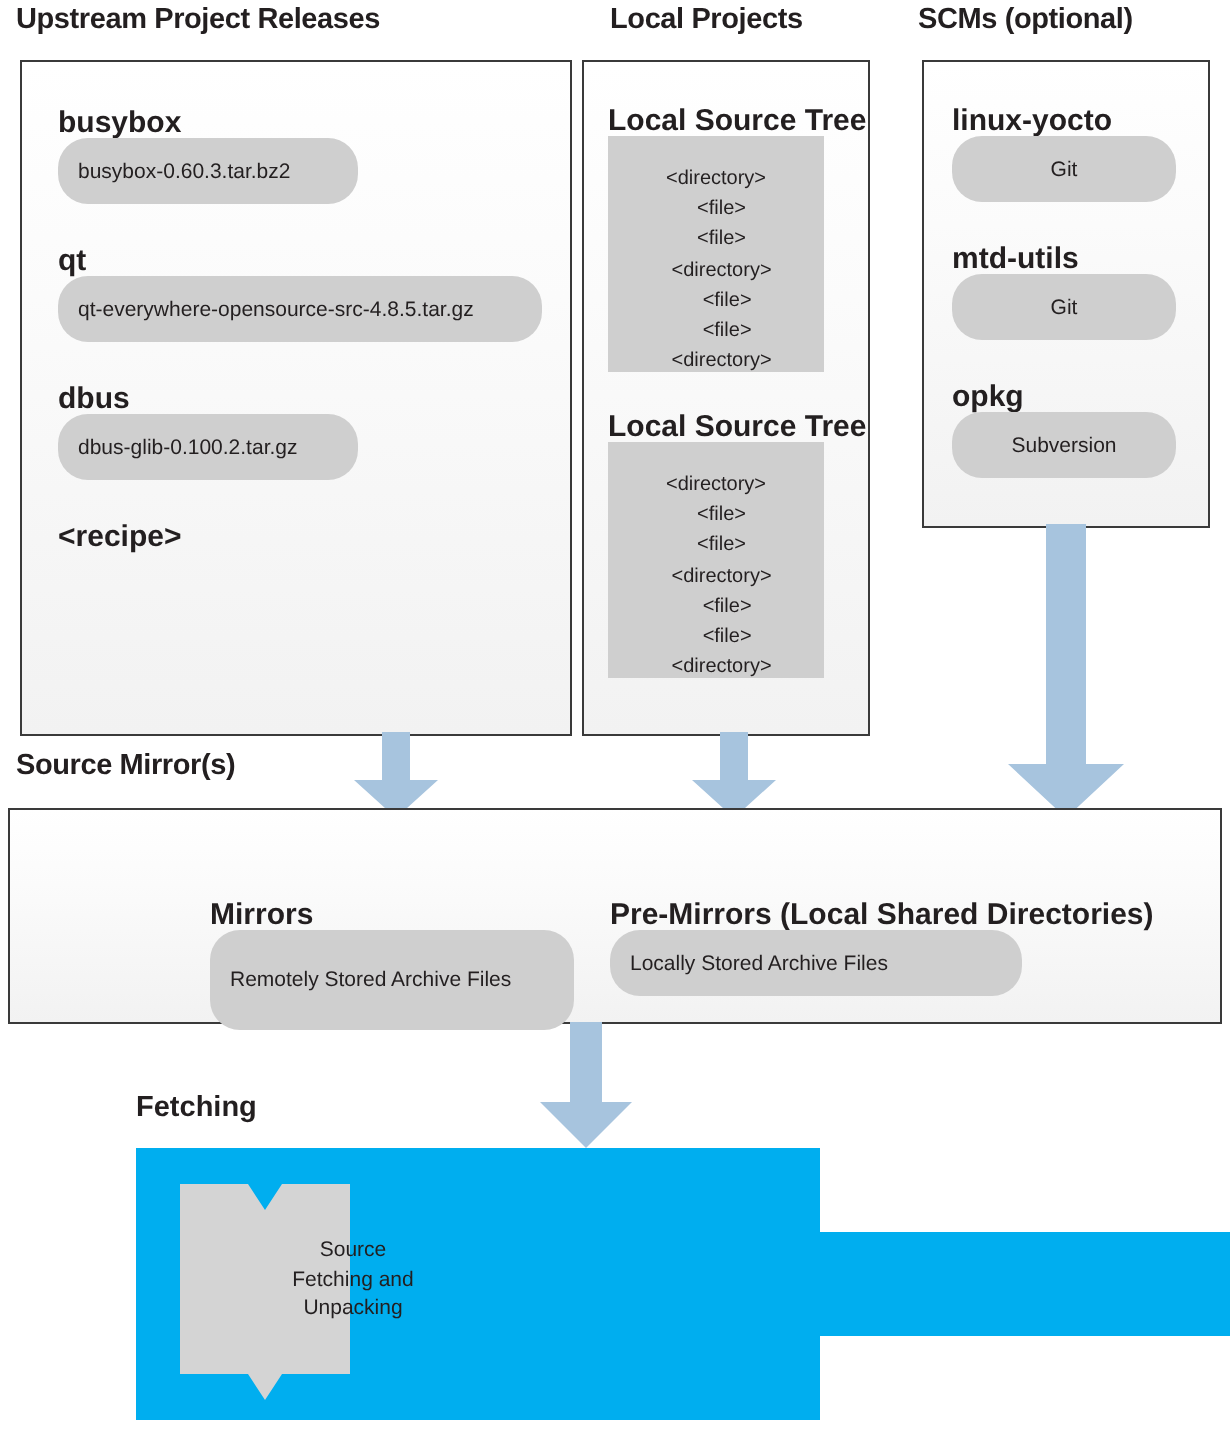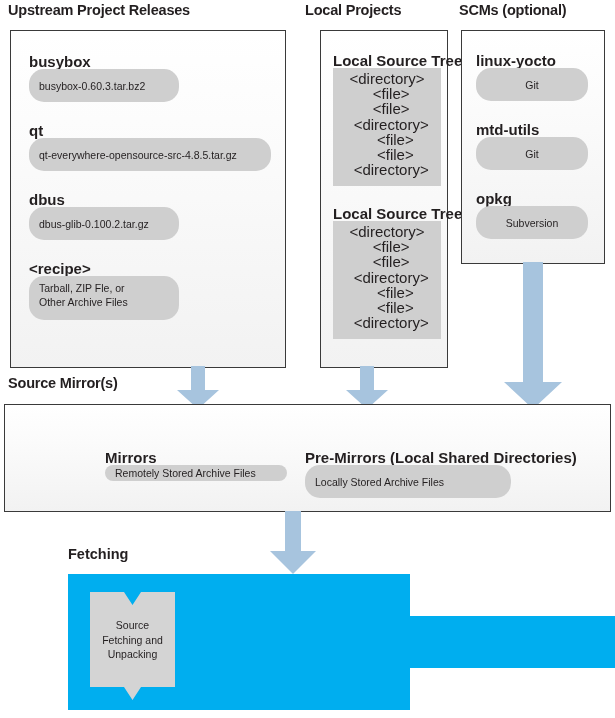--- a/index.html
+++ b/index.html
@@ -61,24 +61,24 @@
   .gray-box.multiline {
     display: block;
     padding: 5px 0 0 10px;
     line-height: 14px;
   }
 
   
   .tree-box {
     box-sizing: border-box;
     background: #cfcfcf;
-    font-size: 15px;
+    font-size: 10px;
     line-height: 15.2px;
     text-align: center;
-    padding-top: 3px;
+    padding-top: 14px;
     color: #231f20;
   }
   .tree-line { display: block; white-space: pre; }
 
   
   .arrow {
     position: absolute;
   }
   .arrow svg { display: block; }
 
@@ -98,20 +98,21 @@
     position: absolute;
   }
   #fetch-block svg { display: block; }
   #fetch-text {
     position: absolute;
     text-align: center;
     font-size: 10.5px;
     line-height: 14.5px;
     color: #231f20;
     width: 100%;
+    padding-left: 44px;
   }
 </style>
 </head>
 <body>
 
 <div id="stage">
 
   <div class="abs col-title" style="left:8px; top:2px;">Upstream Project Releases</div>
 
   <div class="abs panel" style="left:10px; top:30px; width:276px; height:338px;">
@@ -119,29 +120,25 @@
     <div class="abs item-label" style="left:18px; top:22px;">busybox</div>
     <div class="abs gray-box" style="left:18px; top:38px; width:150px; height:33px;">busybox-0.60.3.tar.bz2</div>
 
     <div class="abs item-label" style="left:18px; top:91px;">qt</div>
     <div class="abs gray-box" style="left:18px; top:107px; width:242px; height:33px;">qt-everywhere-opensource-src-4.8.5.tar.gz</div>
 
     <div class="abs item-label" style="left:18px; top:160px;">dbus</div>
     <div class="abs gray-box" style="left:18px; top:176px; width:150px; height:33px;">dbus-glib-0.100.2.tar.gz</div>
 
     <div class="abs item-label" style="left:18px; top:229px;">&lt;recipe&gt;</div>
-    <div class="abs gray-box multiline" style="left:18px; top:245px; width:150px; height:44px;">
-      <span>Tarball, ZIP Fle, or</span><br>
-      <span>Other Archive Files</span>
-    </div>
   </div>
 
   <div class="abs col-title" style="left:305px; top:2px;">Local Projects</div>
 
-  <div class="abs panel" style="left:320px; top:30px; width:128px; height:338px;">
+  <div class="abs panel" style="left:291px; top:30px; width:144px; height:338px;">
 
     <div class="abs item-label" style="left:12px; top:21px;">Local Source Tree</div>
     <div class="abs tree-box" style="left:12px; top:37px; width:108px; height:118px;">
       <span class="tree-line">&lt;directory&gt;</span>
       <span class="tree-line">  &lt;file&gt;</span>
       <span class="tree-line">  &lt;file&gt;</span>
       <span class="tree-line">  &lt;directory&gt;</span>
       <span class="tree-line">    &lt;file&gt;</span>
       <span class="tree-line">    &lt;file&gt;</span>
       <span class="tree-line">  &lt;directory&gt;</span>
@@ -189,21 +186,21 @@
     <svg width="60" height="148" viewBox="0 0 60 148">
       <polygon points="20,0 40,0 40,120 59,120 30,147 1,120 20,120" fill="#a7c4de"></polygon>
     </svg>
   </div>
 
   <div class="abs col-title" style="left:8px; top:375px;">Source Mirror(s)</div>
 
   <div class="abs panel" style="left:4px; top:404px; width:607px; height:108px;">
 
     <div class="abs item-label" style="left:100px; top:44px;">Mirrors</div>
-    <div class="abs gray-box" style="left:100px; top:60px; width:182px; height:16px;">Remotely Stored Archive Files</div>
+    <div class="abs gray-box" style="left:100px; top:60px; width:182px; height:50px;">Remotely Stored Archive Files</div>
 
     <div class="abs item-label" style="left:300px; top:44px;">Pre-Mirrors (Local Shared Directories)</div>
     <div class="abs gray-box" style="left:300px; top:60px; width:206px; height:33px;">Locally Stored Archive Files</div>
   </div>
 
   <div class="arrow" style="left:269px; top:511px;">
     <svg width="48" height="64" viewBox="0 0 48 64">
       <polygon points="16,0 32,0 32,40 47,40 24,63 1,40 16,40" fill="#a7c4de"></polygon>
     </svg>
   </div>

